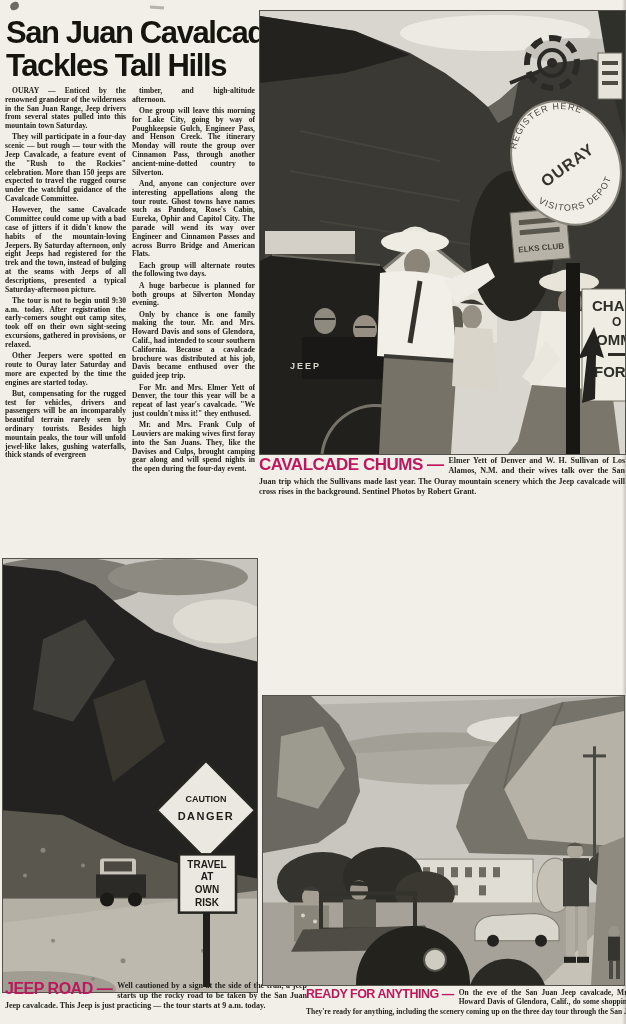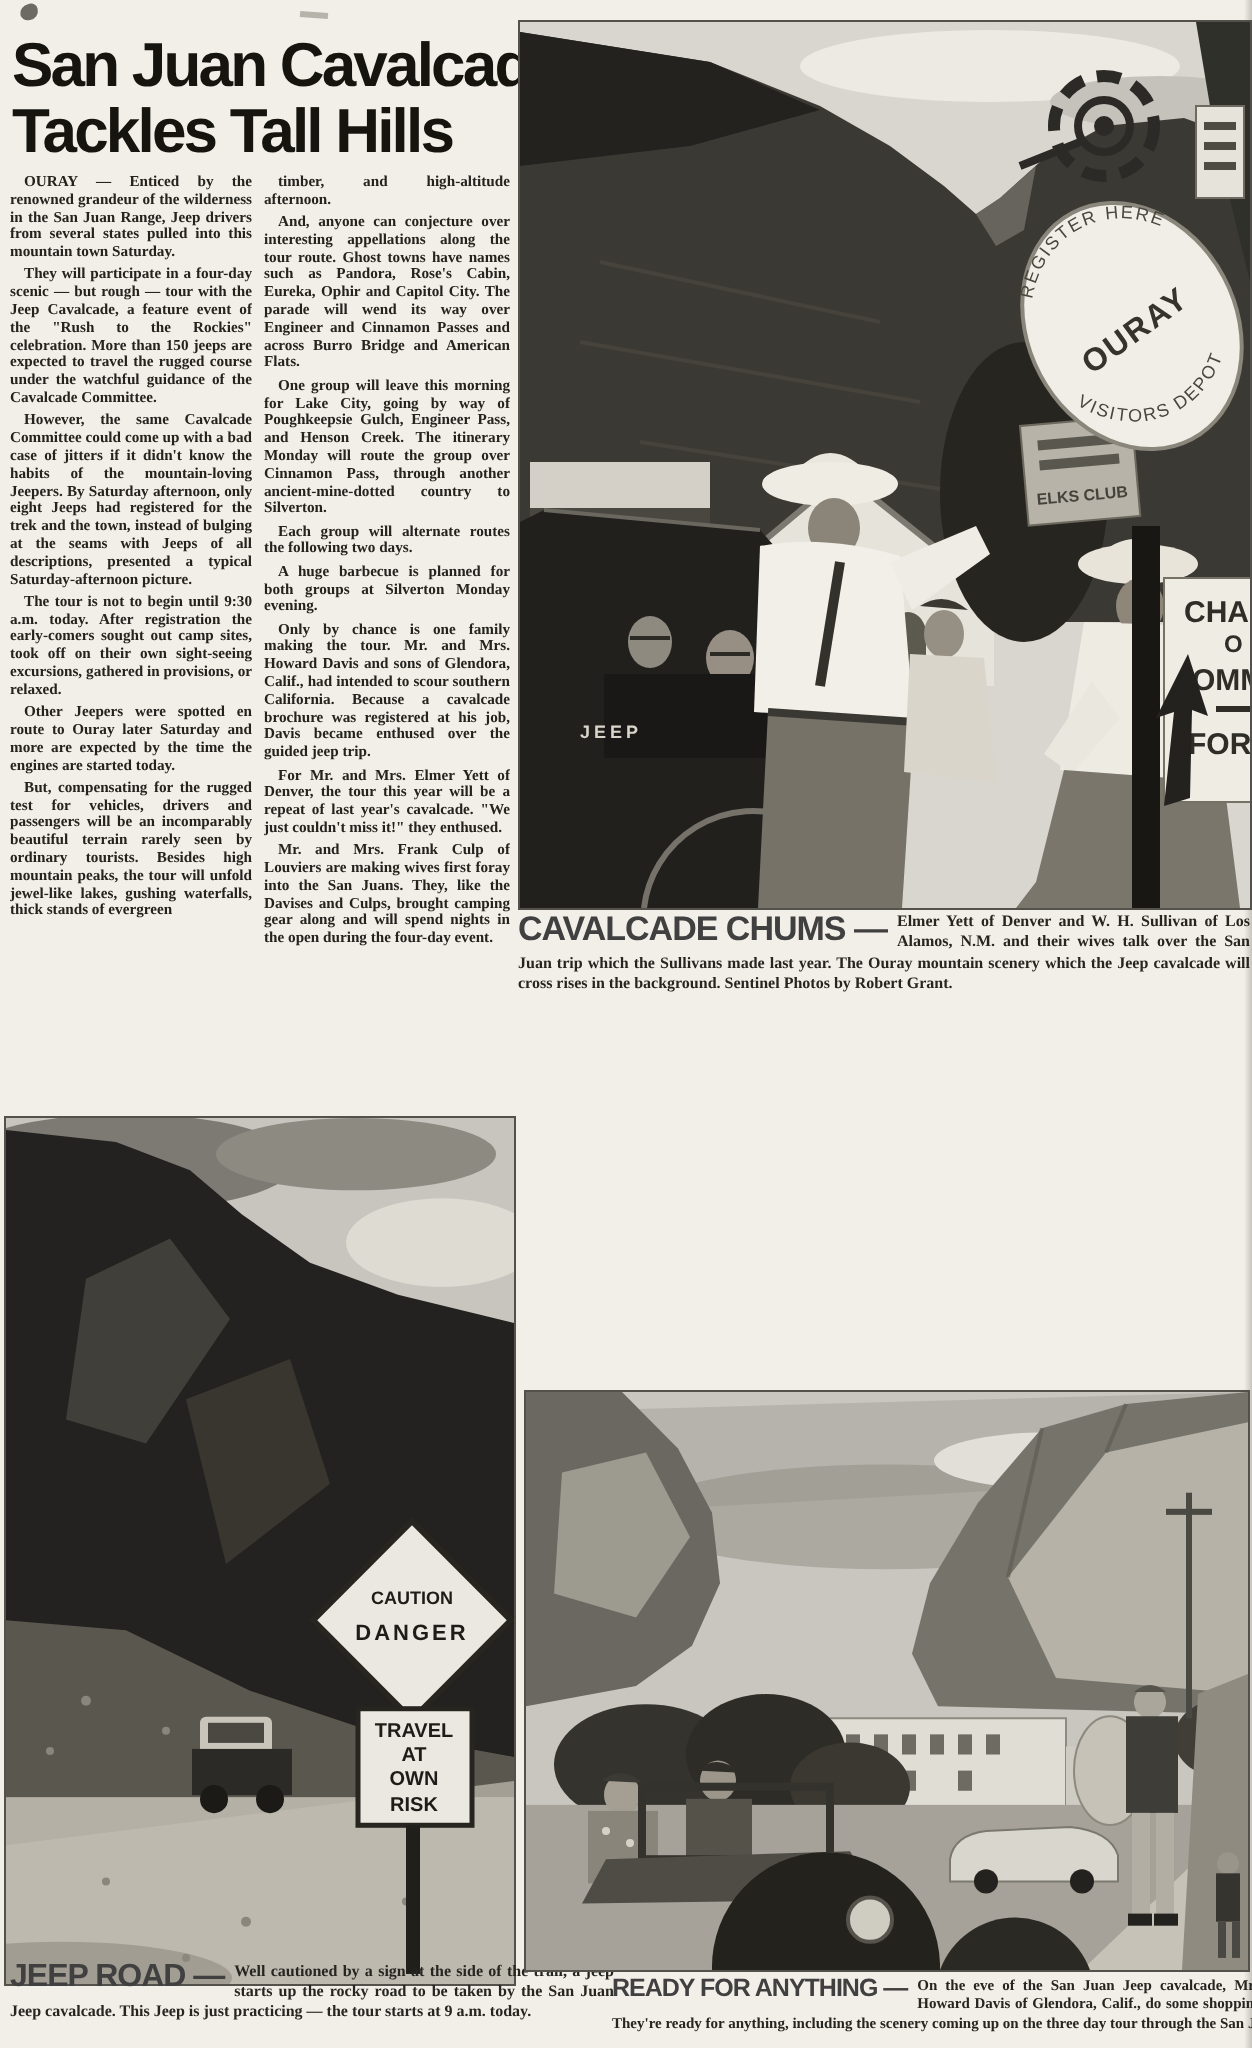--- a/index.html
+++ b/index.html
@@ -18,21 +18,21 @@
   
   .photo{position:absolute;margin:0;border:1px solid #53514b;background:#cac7c0;}
   .photo svg{display:block;width:100%;height:100%;}
   .photo-top{left:259px;top:10px;width:365px;height:443px;}
   .photo-left{left:2px;top:558px;width:254px;height:433px;}
   .photo-bottom{left:262px;top:695px;width:361px;height:289px;}
   
   .caption{position:absolute;font-family:"Liberation Serif",serif;font-weight:700;
         color:#262520;text-align:justify;}
   .caption .lead{float:left;font-family:"Liberation Sans",sans-serif;font-weight:700;
-        color:#404040;margin-right:5px;letter-spacing:-0.5px;}
+        color:#be185d;margin-right:5px;letter-spacing:-0.5px;}
   .caption-chums{left:259px;top:456px;width:366px;font-size:8px;line-height:1.3;}
   .caption-chums .lead{font-size:17px;line-height:1.05;}
   .caption-jeep{left:5px;top:981px;width:302px;font-size:8px;line-height:1.28;}
   .caption-jeep .lead{font-size:16px;line-height:1.05;}
   .caption-ready{left:262px;top:988px;width:358px;font-size:7.5px;line-height:1.25;margin-left:44px;}
   .caption-ready .lead{font-size:12.5px;line-height:1.05;}
   
   .mark-a{position:absolute;left:10px;top:2px;width:9px;height:8px;background:#55524a;
         border-radius:60% 40% 55% 45%;transform:rotate(-12deg);opacity:.85;}
   .mark-b{position:absolute;left:150px;top:6px;width:14px;height:3px;background:#8d8a80;
@@ -58,25 +58,25 @@
     <p>OURAY — Enticed by the renowned grandeur of the wilderness in the San Juan Range, Jeep drivers from several states pulled into this mountain town Saturday.</p>
     <p>They will participate in a four-day scenic — but rough — tour with the Jeep Cavalcade, a feature event of the "Rush to the Rockies" celebration. More than 150 jeeps are expected to travel the rugged course under the watchful guidance of the Cavalcade Committee.</p>
     <p>However, the same Cavalcade Committee could come up with a bad case of jitters if it didn't know the habits of the mountain-loving Jeepers. By Saturday afternoon, only eight Jeeps had registered for the trek and the town, instead of bulging at the seams with Jeeps of all descriptions, presented a typical Saturday-afternoon picture.</p>
     <p>The tour is not to begin until 9:30 a.m. today. After registration the early-comers sought out camp sites, took off on their own sight-seeing excursions, gathered in provisions, or relaxed.</p>
     <p>Other Jeepers were spotted en route to Ouray later Saturday and more are expected by the time the engines are started today.</p>
     <p>But, compensating for the rugged test for vehicles, drivers and passengers will be an incomparably beautiful terrain rarely seen by ordinary tourists. Besides high mountain peaks, the tour will unfold jewel-like lakes, gushing waterfalls, thick stands of evergreen</p>
   </div>
 
   <div class="col col2">
     <p>timber, and high-altitude afternoon.</p>
+    <p>One group will leave this morning for Lake City, going by way of Poughkeepsie Gulch, Engineer Pass, and Henson Creek. The itinerary Monday will route the group over Cinnamon Pass, through another ancient-mine-dotted country to Silverton.</p>
     <p>And, anyone can conjecture over interesting appellations along the tour route. Ghost towns have names such as Pandora, Rose's Cabin, Eureka, Ophir and Capitol City. The parade will wend its way over Engineer and Cinnamon Passes and across Burro Bridge and American Flats.</p>
-    <p>One group will leave this morning for Lake City, going by way of Poughkeepsie Gulch, Engineer Pass, and Henson Creek. The itinerary Monday will route the group over Cinnamon Pass, through another ancient-mine-dotted country to Silverton.</p>
     <p>Each group will alternate routes the following two days.</p>
     <p>A huge barbecue is planned for both groups at Silverton Monday evening.</p>
-    <p>Only by chance is one family making the tour. Mr. and Mrs. Howard Davis and sons of Glendora, Calif., had intended to scour southern California. Because a cavalcade brochure was registered at his job, Davis became enthused over the guided jeep trip.</p>
+    <p>Only by chance is one family making the tour. Mr. and Mrs. Howard Davis and sons of Glendora, Calif., had intended to scour southern California. Because a cavalcade brochure was distributed at his job, Davis became enthused over the guided jeep trip.</p>
     <p>For Mr. and Mrs. Elmer Yett of Denver, the tour this year will be a repeat of last year's cavalcade. "We just couldn't miss it!" they enthused.</p>
     <p>Mr. and Mrs. Frank Culp of Louviers are making wives first foray into the San Juans. They, like the Davises and Culps, brought camping gear along and will spend nights in the open during the four-day event.</p>
   </div>
 
   <figure class="photo photo-top">
     <svg viewBox="0 0 365 443" xmlns="http://www.w3.org/2000/svg" xmlns:xlink="http://www.w3.org/1999/xlink" preserveAspectRatio="none">
       <rect x="0" y="0" width="365" height="443" fill="#d9d6cf"></rect>
       <ellipse cx="235" cy="22" rx="95" ry="18" fill="#eceae3"></ellipse>
       <ellipse cx="320" cy="40" rx="55" ry="13" fill="#c5c2bb"></ellipse>
       <g>

